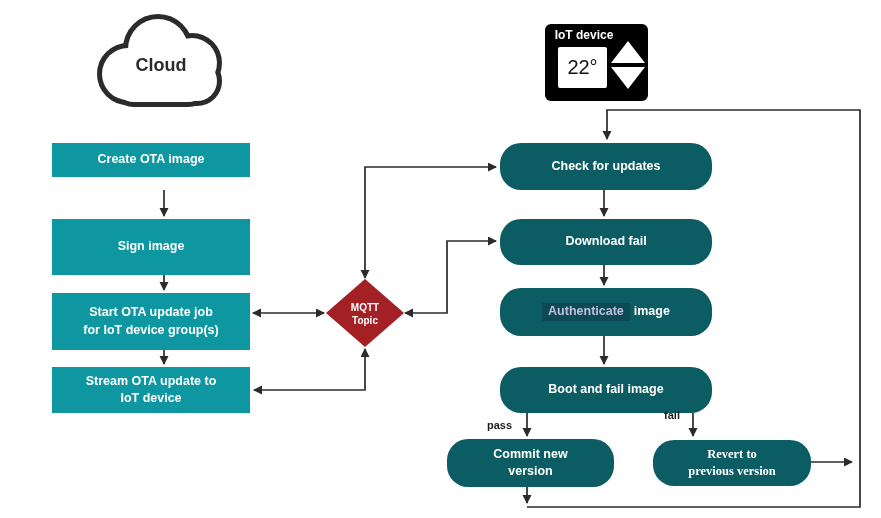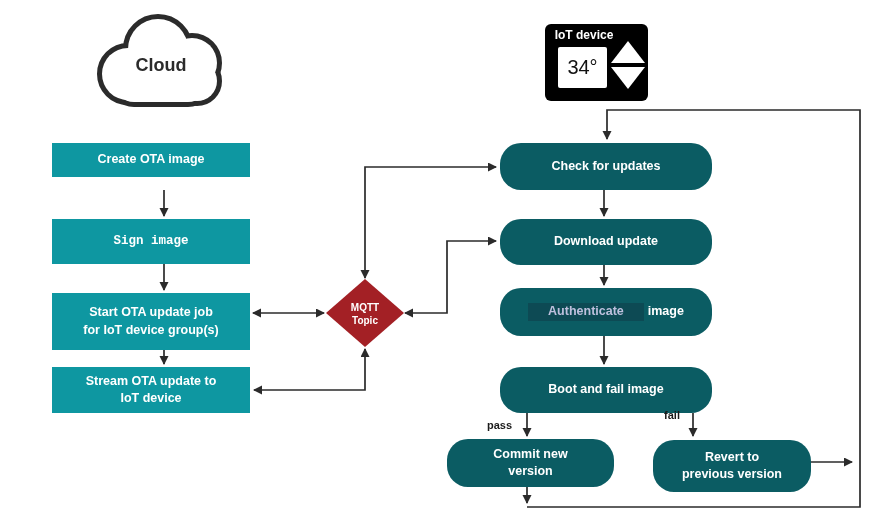--- a/index.html
+++ b/index.html
@@ -54,21 +54,21 @@
     position:absolute;left:13px;top:23px;width:49px;height:41px;
     background:#ffffff;border-radius:2px;
     display:flex;align-items:center;justify-content:center;
     color:#111111;font-size:20px;font-weight:400;
   }
   #arrow-buttons{position:absolute;left:66px;top:17px;}
   #auth-box{gap:4px;white-space:normal;}
   .auth-highlight{
     background:var(--auth-highlight-bg);
     color:var(--auth-highlight-text);
-    padding:0 20px;
+    padding:0 6px;
   }
 </style>
 </head>
 <body>
 
 <div id="canvas">
 
   <svg id="wires">
     <defs>
       <marker id="ah" markerUnits="userSpaceOnUse" markerWidth="10" markerHeight="10" refX="8" refY="4.5" orient="auto">
@@ -111,45 +111,45 @@
     <path class="wire" d="M811,462 L852,462" marker-end="url(#ah)"></path>
     <path class="wire" d="M527,507 L860,507 L860,110 L607,110 L607,139" marker-end="url(#ah)"></path>
 
     <polygon class="diamond" points="365,279 404,313 365,347 326,313"></polygon>
   </svg>
 
   <div class="cloud-label">Cloud</div>
 
   <div id="iot-device">
     <div id="iot-device-label">IoT device</div>
-    <div id="temp-display">34°</div>
+    <div id="temp-display">22°</div>
     <svg id="arrow-buttons" width="34" height="48">
       <polygon class="tri" points="17,0 34,22 0,22"></polygon>
       <polygon class="tri" points="0,26 34,26 17,48"></polygon>
     </svg>
   </div>
 
   <div class="box left" style="left:52px;top:143px;width:198px;height:34px;">Create OTA image</div>
-  <div class="box left" style="left:52px;top:219px;width:198px;height:45px;font-family:Liberation Mono, monospace;">Sign image</div>
+  <div class="box left" style="left:52px;top:219px;width:198px;height:56px;">Sign image</div>
   <div class="box left" style="left:52px;top:293px;width:198px;height:57px;">Start OTA update job
 for IoT device group(s)</div>
   <div class="box left" style="left:52px;top:367px;width:198px;height:46px;">Stream OTA update to
 IoT device</div>
 
   <div class="diamond-label">MQTT
 Topic</div>
 
   <div class="box right" style="left:500px;top:143px;width:212px;height:47px;">Check for updates</div>
-  <div class="box right" style="left:500px;top:219px;width:212px;height:46px;">Download update</div>
+  <div class="box right" style="left:500px;top:219px;width:212px;height:46px;">Download fail</div>
   <div class="box right" id="auth-box" style="left:500px;top:288px;width:212px;height:48px;">
     <span class="auth-highlight">Authenticate</span>
     <span>image</span>
   </div>
   <div class="box right" style="left:500px;top:367px;width:212px;height:46px;">Boot and fail image</div>
   <div class="box right" style="left:447px;top:439px;width:167px;height:48px;">Commit new
 version</div>
-  <div class="box right" style="left:653px;top:440px;width:158px;height:52px;">Revert to
+  <div class="box right" style="left:653px;top:440px;width:158px;height:46px;font-family:Liberation Serif, serif;">Revert to
 previous version</div>
 
   <div class="branch-label" id="pass-label">pass</div>
   <div class="branch-label" id="fail-label">fail</div>
 
 </div>
 
 </body></html>

